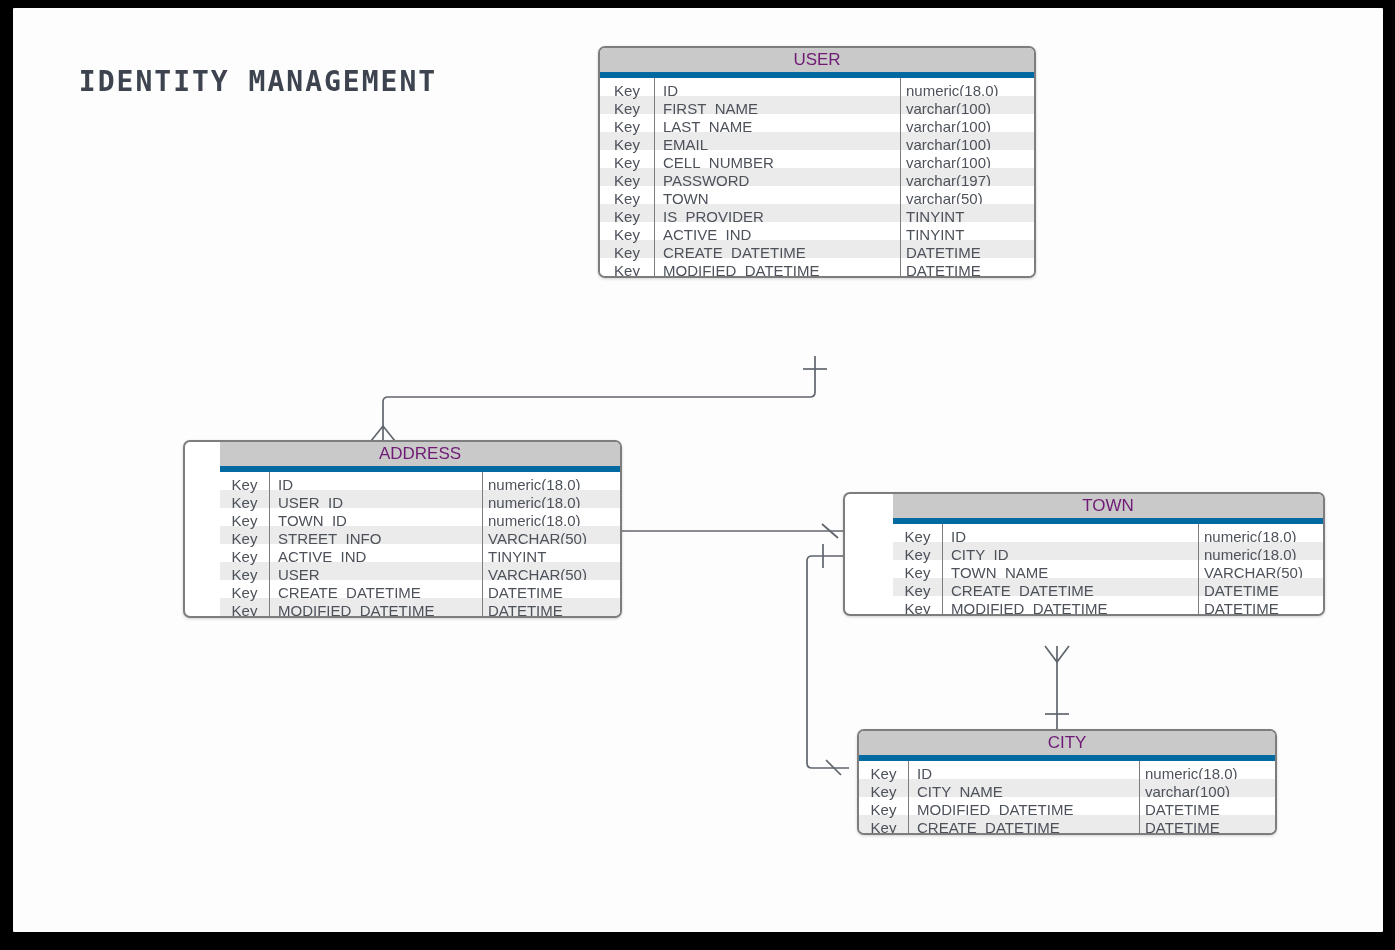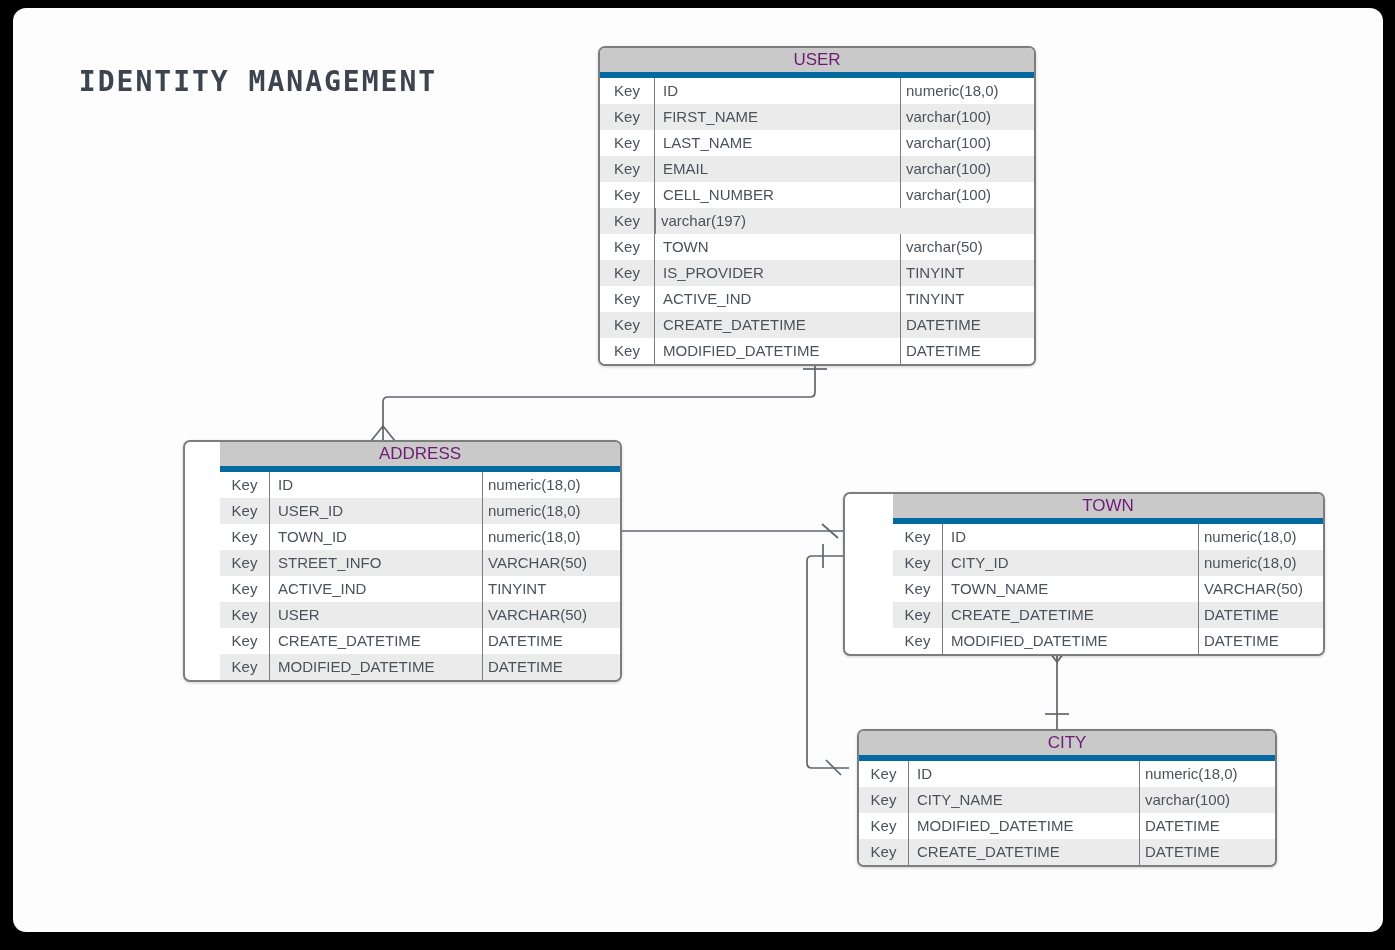--- a/index.html
+++ b/index.html
@@ -8,21 +8,21 @@
     background:#000000;
     font-family:"Liberation Sans", sans-serif;
     overflow:hidden;
     position:relative;
   }
   .canvas{
     position:absolute;
     left:13px;top:8px;
     width:1370px;height:924px;
     background:#fdfdfd;
-    border-radius:13px;
+    border-radius:1px;
     box-shadow:0 3px 10px rgba(0,0,0,0.85);
   }
   .diagram-title{
     position:absolute;
     left:45px;top:58px;width:400px;
     text-align:center;
     font-family:"DejaVu Sans Mono", monospace;
     font-weight:bold;
     font-size:28px;
     line-height:1.12;
@@ -43,21 +43,21 @@
     height:24px;
     line-height:24px;
     background:#c9c9c9;
     border-bottom:6px solid #0369a1;
     text-align:center;
     color:#701a75;
     font-size:17px;
   }
   .rows .row{
     display:flex;
-    height:26px;
+    height:18px;
     line-height:26px;
     background:#ffffff;
   }
   .rows .row:nth-child(even){background:#ebebeb;}
   .cell-key{
     flex:0 0 auto;
     text-align:center;
     border-right:1.5px solid #7d7d7d;
     box-sizing:border-box;
   }
@@ -158,20 +158,21 @@
           <div class="cell-name">EMAIL</div>
           <div class="cell-type">varchar(100)</div>
         </div>
         <div class="row">
           <div class="cell-key">Key</div>
           <div class="cell-name">CELL_NUMBER</div>
           <div class="cell-type">varchar(100)</div>
         </div>
         <div class="row">
           <div class="cell-key">Key</div>
+          <div class="cell-name">PASSWORD</div>
           <div class="cell-type">varchar(197)</div>
         </div>
         <div class="row">
           <div class="cell-key">Key</div>
           <div class="cell-name">TOWN</div>
           <div class="cell-type">varchar(50)</div>
         </div>
         <div class="row">
           <div class="cell-key">Key</div>
           <div class="cell-name">IS_PROVIDER</div>

